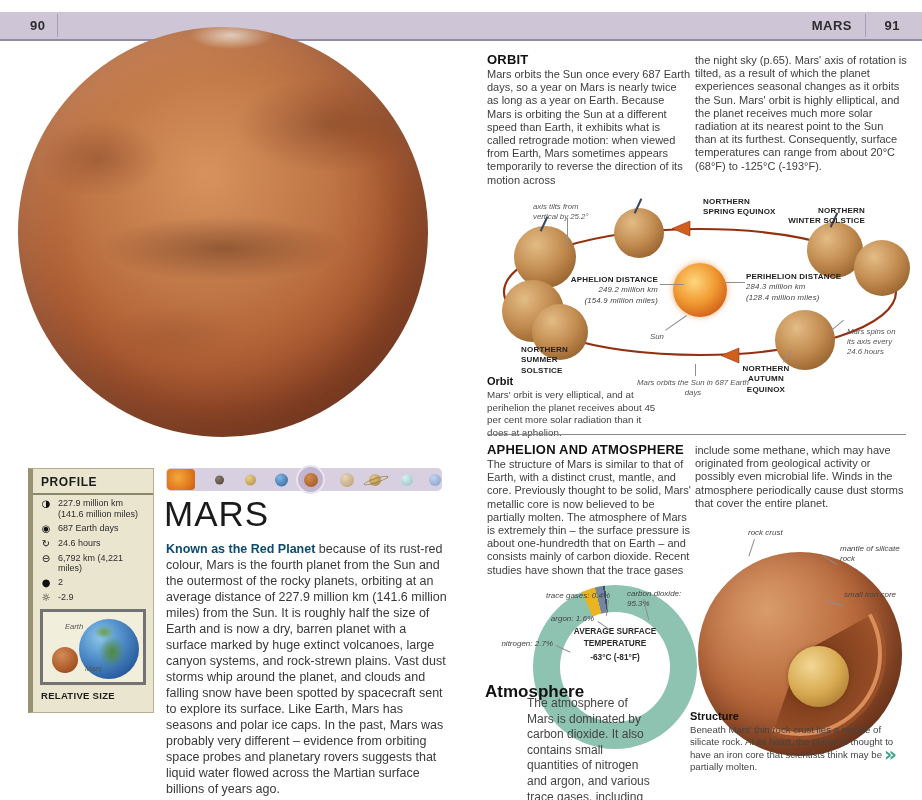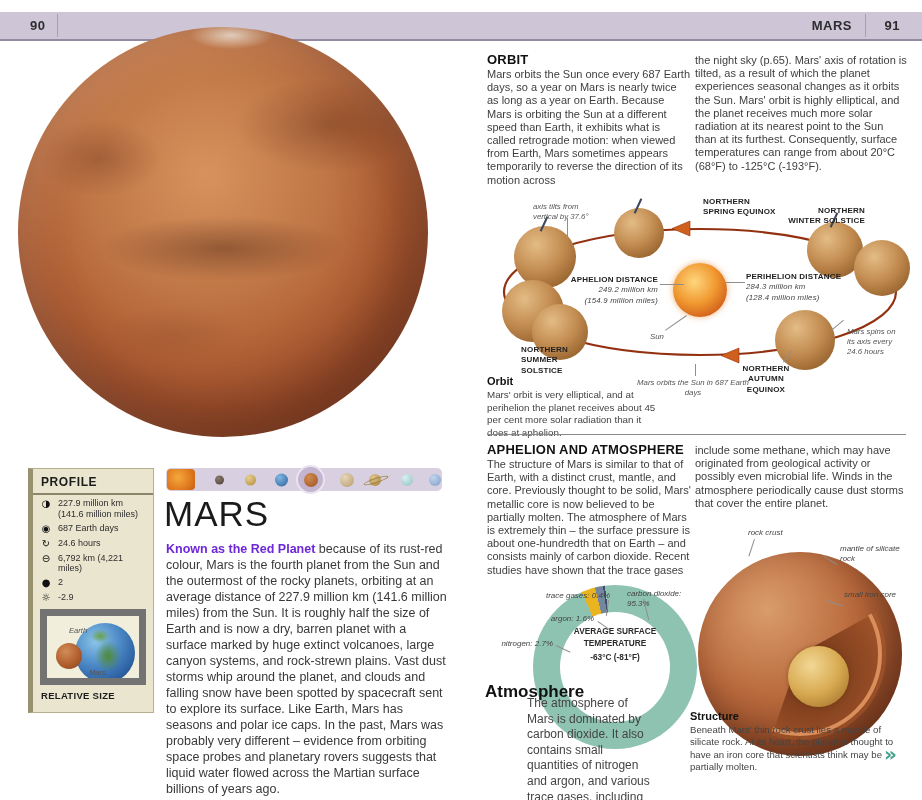--- a/index.html
+++ b/index.html
@@ -21,21 +21,21 @@
       radial-gradient(ellipse 90px 55px at 20% 32%, rgba(92,40,20,.30), rgba(92,40,20,0) 70%),
       radial-gradient(ellipse 130px 65px at 76% 24%, rgba(84,36,18,.34), rgba(84,36,18,0) 72%),
       radial-gradient(ellipse 100px 40px at 38% 75%, rgba(150,80,45,.35), rgba(150,80,45,0) 70%),
       radial-gradient(circle at 46% 36%, #d6925d 0%, #c07646 35%, #b05f34 55%, #94492a 78%, #7b3a20 92%, #693017 100%);
     box-shadow: inset -18px -24px 60px rgba(60,20,8,.45), inset 10px 14px 40px rgba(255,225,190,.25);}
 
   .profile{position:absolute;left:28px;top:468px;width:126px;height:245px;background:#eae5cf;border:1px solid #b6ae8d;border-left:5px solid #98906e;box-sizing:border-box;}
   .profile-title{font-size:12px;font-weight:bold;color:#1c1c1c;letter-spacing:.6px;padding:6px 8px 4px;border-bottom:2px solid #8d8569;}
   .prow{display:flex;align-items:flex-start;gap:6px;padding:3px 7px 0 7px;font-size:9px;line-height:1.2;color:#2e2e2e;}
   .picon{font-family:"DejaVu Sans",sans-serif;font-size:10px;color:#111;width:12px;flex:0 0 12px;text-align:center;}
-  .relsize-frame{position:relative;margin:5px 7px 0 7px;height:76px;background:#f2eedc;border:7px solid #737373;box-sizing:border-box;overflow:hidden;}
+  .relsize-frame{position:relative;margin:5px 7px 0 7px;height:76px;background:#f2eedc;border:3px solid #737373;box-sizing:border-box;overflow:hidden;}
   .earth-globe{position:absolute;right:4px;top:7px;width:60px;height:60px;border-radius:50%;
     background:
       radial-gradient(ellipse 20px 24px at 55% 55%, #4f8a36 0%, rgba(79,138,54,0) 65%),
       radial-gradient(ellipse 14px 10px at 42% 22%, #6aa047 0%, rgba(106,160,71,0) 70%),
       radial-gradient(circle at 35% 30%, #8cc6ea 0%, #4f8cc8 40%, #2a5ea0 75%, #1b4479 100%);}
   .mars-mini{position:absolute;left:9px;bottom:9px;width:26px;height:26px;border-radius:50%;
     background:radial-gradient(circle at 38% 32%, #d28c58 0%, #b15f2e 55%, #8a431d 95%);}
   .rs-label{position:absolute;font-size:7.6px;font-style:italic;color:#555;}
   .relsize-caption{font-size:9.5px;font-weight:bold;color:#1c1c1c;padding:5px 8px;letter-spacing:.3px;}
 
@@ -49,21 +49,21 @@
   .ps-hl{position:absolute;left:130px;top:-3px;width:29px;height:29px;border-radius:50%;background:#c3b4cf;border:2px solid #e9e3f0;box-sizing:border-box;}
   .ps-mars{left:50%;top:50%;transform:translate(-50%,-50%);width:14px;height:14px;background:radial-gradient(circle at 35% 30%, #d08a4e, #9e5524);}
   .ps-jupiter{left:174px;width:14px;height:14px;background:radial-gradient(circle at 35% 30%, #e6d6b8, #b89a6e);}
   .ps-saturn{left:203px;width:12px;height:12px;background:radial-gradient(circle at 35% 30%, #e0c488, #a8803c);}
   .ps-saturn::after{content:"";position:absolute;left:-6px;top:4px;width:24px;height:3px;border-radius:50%;border:1px solid #9c8248;transform:rotate(-18deg);}
   .ps-uranus{left:235px;width:12px;height:12px;background:radial-gradient(circle at 35% 30%, #d8f0ee, #8fc0c4);}
   .ps-neptune{left:263px;width:12px;height:12px;background:radial-gradient(circle at 35% 30%, #c2d4ee, #7e9cc8);}
 
   .mars-title{position:absolute;left:164px;top:494px;font-size:35px;font-weight:400;color:#1a1a1a;letter-spacing:1px;}
   .intro{position:absolute;left:166px;top:541px;width:282px;font-size:12.5px;line-height:1.28;color:#393939;}
-  .intro b{color:#6d28d9;}
+  .intro b{color:#0c4a6e;}
 
   
   .shead{position:absolute;font-size:13px;font-weight:bold;color:#111;letter-spacing:.2px;}
   .colTxt{position:absolute;font-size:11px;line-height:1.2;color:#3e3e3e;}
 
   
   .orbit-diagram{position:absolute;left:487px;top:192px;width:420px;height:246px;}
   .msphere{position:absolute;border-radius:50%;background:radial-gradient(circle at 36% 30%, #e3bc85 0%, #c38d52 45%, #99642f 80%, #7b4b1e 100%);}
   .axl{position:absolute;width:2px;background:#3c465a;}
   .sun-big{position:absolute;left:186px;top:71px;width:54px;height:54px;border-radius:50%;
@@ -188,21 +188,21 @@
   <div class="axl" style="left:150px;top:6px;height:16px;transform:rotate(25deg);"></div>
   <div class="msphere" style="left:27px;top:34px;width:62px;height:62px;"></div>
   <div class="axl" style="left:56px;top:24px;height:16px;transform:rotate(25deg);"></div>
   <div class="msphere" style="left:15px;top:88px;width:62px;height:62px;"></div>
   <div class="msphere" style="left:45px;top:112px;width:56px;height:56px;"></div>
   <div class="msphere" style="left:320px;top:30px;width:56px;height:56px;"></div>
   <div class="axl" style="left:346px;top:20px;height:16px;transform:rotate(25deg);"></div>
   <div class="msphere" style="left:367px;top:48px;width:56px;height:56px;"></div>
   <div class="msphere" style="left:288px;top:118px;width:60px;height:60px;"></div>
 
-  <div class="dnote" style="left:46px;top:10px;width:72px;">axis tilts from vertical by 37.6°</div>
+  <div class="dnote" style="left:46px;top:10px;width:72px;">axis tilts from vertical by 25.2°</div>
   <div class="dlab" style="left:216px;top:5px;width:80px;">NORTHERN SPRING EQUINOX</div>
   <div class="dlab" style="left:300px;top:14px;width:78px;text-align:right;">NORTHERN WINTER SOLSTICE</div>
 
   <div class="dlab" style="left:66px;top:83px;width:105px;text-align:right;">
     <span>APHELION DISTANCE</span>
     <span class="dval">249.2 million km</span>
     <span class="dval">(154.9 million miles)</span>
   </div>
   <div class="dlab" style="left:259px;top:80px;width:105px;">
     <span>PERIHELION DISTANCE</span>

